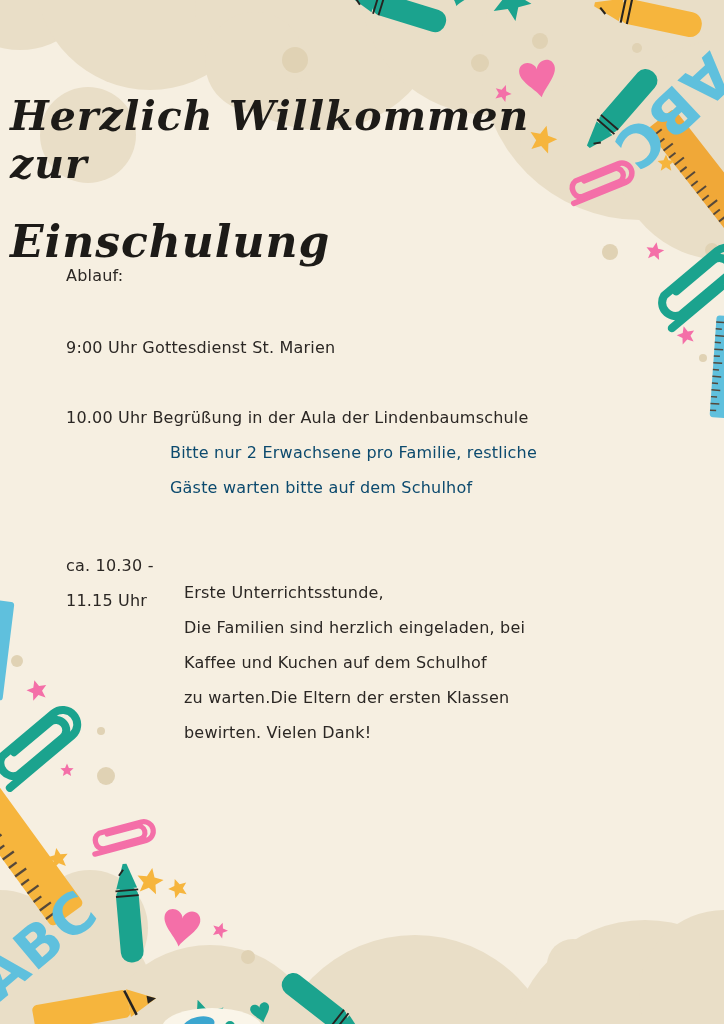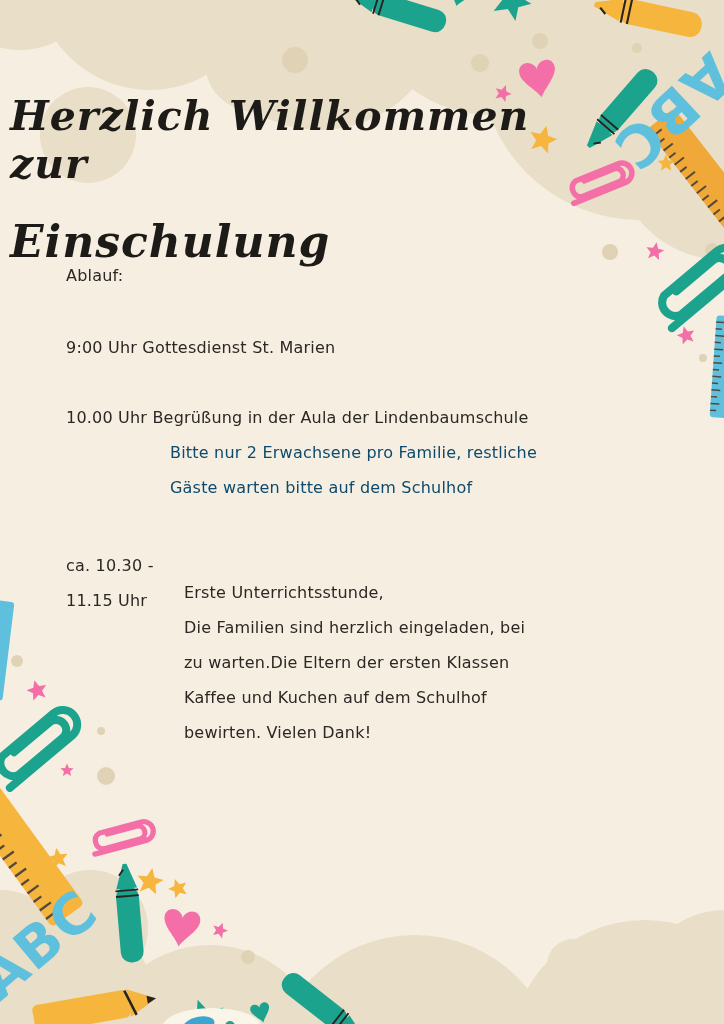--- a/index.html
+++ b/index.html
@@ -232,19 +232,19 @@
   </div>
 
   <div class="txt" id="b-time">
     <div>ca. 10.30 -</div>
     <div>11.15 Uhr</div>
   </div>
 
   <div class="txt" id="b-lesson">
     <div>Erste Unterrichtsstunde,</div>
     <div>Die Familien sind herzlich eingeladen, bei</div>
+    <div>Kaffee und Kuchen auf dem Schulhof</div>
     <div>zu warten.Die Eltern der ersten Klassen</div>
-    <div>Kaffee und Kuchen auf dem Schulhof</div>
     <div>bewirten. Vielen Dank!</div>
   </div>
 
 
 </div>
 
 </body></html>

